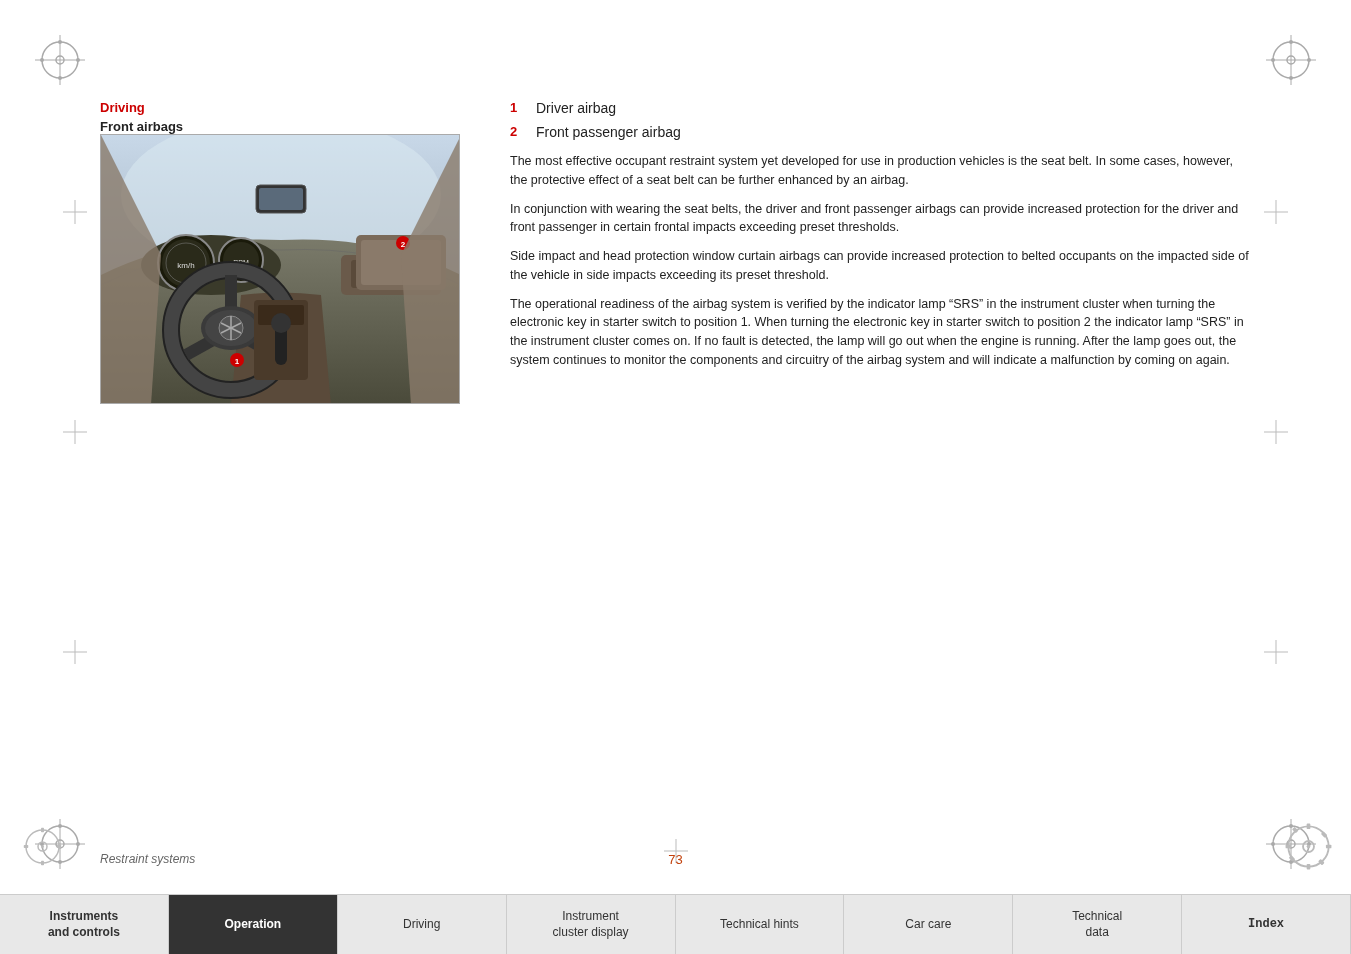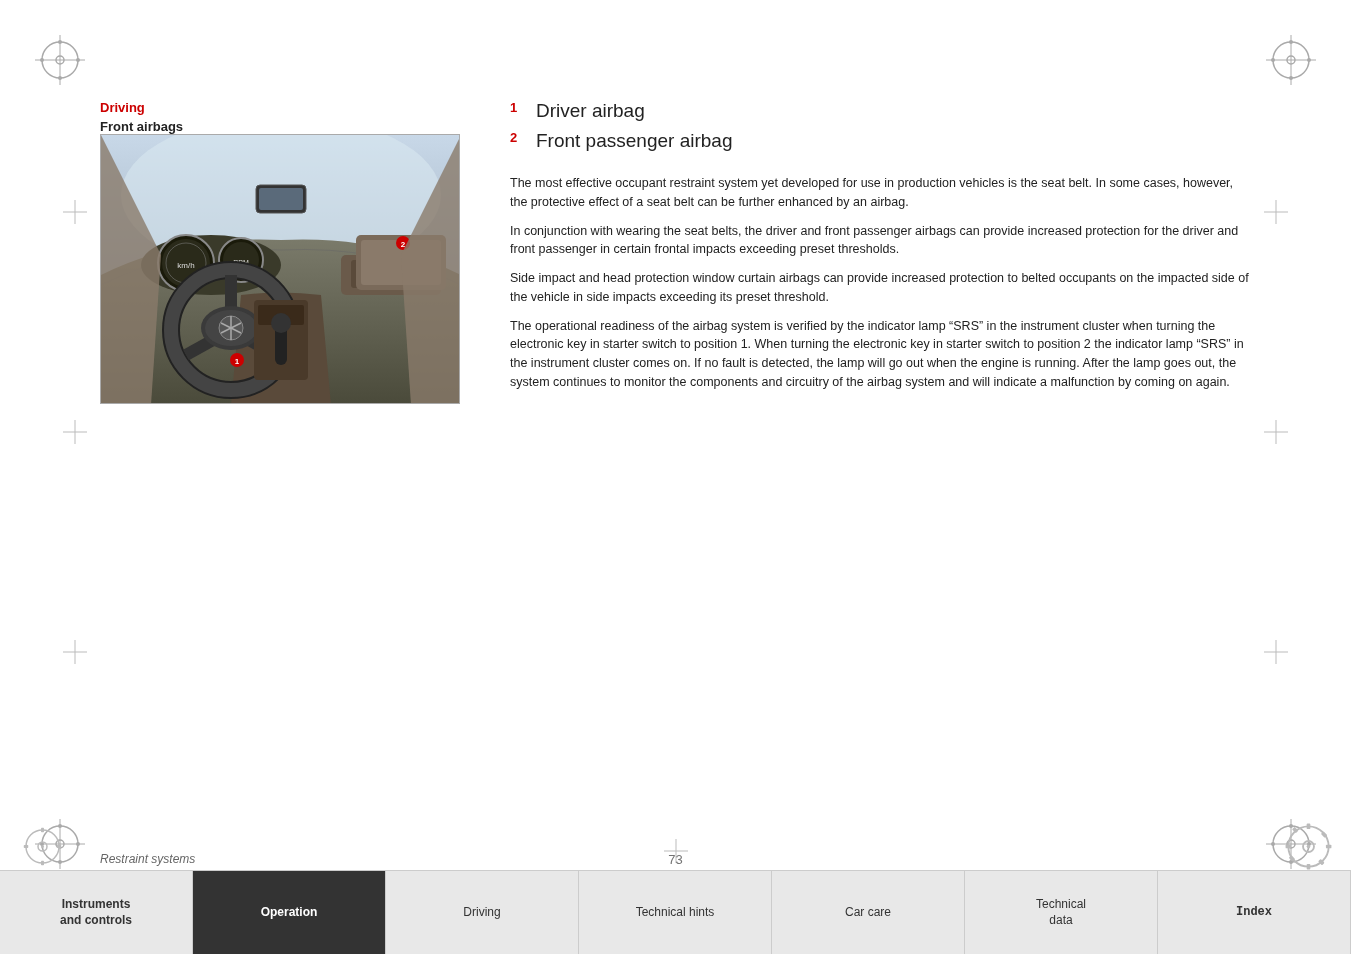--- a/index.html
+++ b/index.html
@@ -93,21 +93,21 @@
 
     .item-number {
       font-size: 13px;
       font-weight: bold;
       color: #cc0000;
       min-width: 20px;
       margin-right: 6px;
     }
 
     .item-text {
-      font-size: 19px;
+      font-size: 14px;
       color: #222;
     }
 
     
     .para-text {
       font-size: 12.5px;
       line-height: 1.5;
       color: #222;
       margin-bottom: 10px;
     }
@@ -126,31 +126,31 @@
 
     .page-label-left {
       font-style: italic;
     }
 
     .page-number {
       position: absolute;
       left: 50%;
       transform: translateX(-50%);
       font-size: 13px;
-      color: #737373;
+      color: #c2410c;
       text-align: center;
     }
 
     
     .nav-tabs {
       position: absolute;
       bottom: 0;
       left: 0;
       right: 0;
-      height: 84px;
+      height: 60px;
       background: #e8e8e8;
       display: flex;
       align-items: center;
       border-top: 1px solid #ccc;
     }
 
     .nav-tab {
       flex: 1;
       height: 100%;
       display: flex;
@@ -372,41 +372,43 @@
 
       <div class="numbered-item">
         <span class="item-number">1</span>
         <span class="item-text">Driver airbag</span>
       </div>
       <div class="numbered-item">
         <span class="item-number">2</span>
         <span class="item-text">Front passenger airbag</span>
       </div>
 
-      <div style="margin-top: 22px;">
+      <div style="margin-top: 12px;">
         <p class="para-text">The most effective occupant restraint system yet developed for use in production vehicles is the seat belt. In some cases, however, the protective effect of a seat belt can be further enhanced by an airbag.</p>
         <p class="para-text">In conjunction with wearing the seat belts, the driver and front passenger airbags can provide increased protection for the driver and front passenger in certain frontal impacts exceeding preset thresholds.</p>
         <p class="para-text">Side impact and head protection window curtain airbags can provide increased protection to belted occupants on the impacted side of the vehicle in side impacts exceeding its preset threshold.</p>
         <p class="para-text">The operational readiness of the airbag system is verified by the indicator lamp “SRS” in the instrument cluster when turning the electronic key in starter switch to position 1. When turning the electronic key in starter switch to position 2 the indicator lamp “SRS” in the instrument cluster comes on. If no fault is detected, the lamp will go out when the engine is running. After the lamp goes out, the system continues to monitor the components and circuitry of the airbag system and will indicate a malfunction by coming on again.</p>
       </div>
     </div>
 
   </div>
 </div>
 
 <div class="page-label-row">
   <span class="page-label-left">Restraint systems</span>
   <span class="page-number">73</span>
 </div>
 
 <div class="nav-tabs">
   <div class="nav-tab" style="font-weight: bold; white-space: pre-line;">Instruments
 and controls</div>
   <div class="nav-tab active">Operation</div>
   <div class="nav-tab">Driving</div>
+  <div class="nav-tab" style="white-space: pre-line;">Instrument
+cluster display</div>
   <div class="nav-tab">Technical hints</div>
   <div class="nav-tab">Car care</div>
   <div class="nav-tab" style="white-space: pre-line;">Technical
 data</div>
   <div class="nav-tab" style="font-weight: bold; font-family: Liberation Mono, monospace;">Index</div>
 </div>
 
 <div style="position:absolute; bottom:80px; right:15px; width:55px; height:55px;">
   <svg viewBox="0 0 60 60" xmlns="http://www.w3.org/2000/svg">
     <circle cx="30" cy="30" r="22" fill="none" stroke="#bbb" stroke-width="2"></circle>

